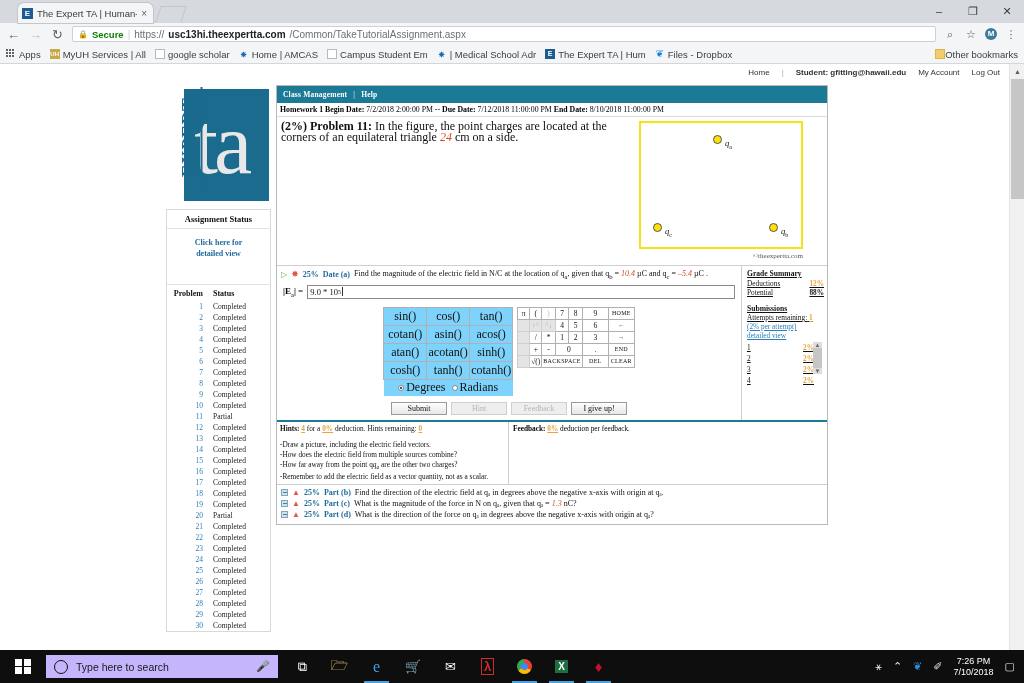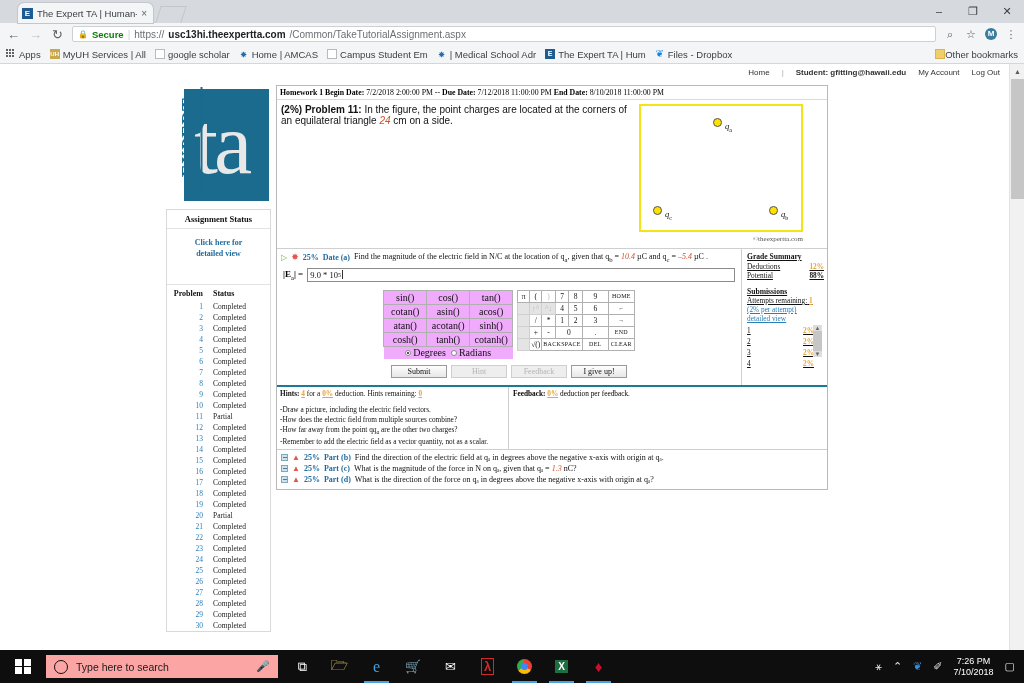--- a/index.html
+++ b/index.html
@@ -108,21 +108,21 @@
   .main-panel { position:absolute; left:276px; top:21px; width:552px; background:#fff;
      border:1px solid #b9b9b9; }
   .cm-bar { background:#1b7a96; color:#fff; font-family:"Liberation Serif", serif;
      font-weight:bold; font-size:7.5px; padding:4px 6px; letter-spacing:.2px;}
   .cm-bar span.sep { color:#bfe0e8; padding:0 4px;}
   .hw-line { font-family:"Liberation Serif", serif; font-size:7.8px; padding:2px 3px; color:#000;
      border-bottom:1px solid #dadada; white-space:nowrap;}
   .hw-line b { font-weight:bold; }
 
   .prob-row { display:flex; padding:4px 4px 0; }
-  .prob-text { font-family:Liberation Sans, sans-serif; font-size:10px; line-height:11px; width:350px; color:#111;}
+  .prob-text { font-family:Liberation Serif, serif; font-size:12px; line-height:11px; width:350px; color:#111;}
   .prob-text b { font-weight:bold; }
   .prob-text .val { color:#d0502a; font-style:italic; }
   .figure-wrap { margin-left:8px; }
   .figure { width:164px; height:128px; border:2px solid #f4e317; position:relative; background:#fff;}
   .charge { position:absolute; width:9px; height:9px; border-radius:50%; background:#ffe000; border:1px solid #555;}
   .chargelbl { position:absolute; font-family:"Liberation Serif", serif; font-style:italic; font-size:8.5px; color:#111;}
   .chargelbl sub { font-size:6px; font-style:normal;}
   .fig-credit { text-align:right; font-family:"Liberation Serif", serif; font-size:7px; color:#555; padding-top:3px;}
 
   
@@ -141,21 +141,21 @@
   .ans-label sub { font-size:6.5px; }
   .ans-input { flex:1 1 auto; height:14px; border:1px solid #8a8a8a; background:#fff;
      font-family:"Liberation Serif", serif; font-size:8.5px; padding:0 2px; color:#111; display:flex; align-items:center;}
   .ans-input sup { font-size:6px; }
   .caret { display:inline-block; width:1px; height:9px; background:#333; margin-left:1px;}
 
   
   .keypad { display:flex; justify-content:center; gap:4px; padding:4px 0 2px;}
   .kp-fn { border-collapse:collapse; }
   .kp-fn td { border:1px solid #b0b0b0; width:43px; height:11px; text-align:center;
-     font-family:"Liberation Serif", serif; font-size:10px; background:#f0abfc; color:#111;}
+     font-family:"Liberation Serif", serif; font-size:12px; background:#7dd3fc; color:#111;}
   .kp-num { border-collapse:collapse; }
   .kp-num td { border:1px solid #b0b0b0; height:11px; text-align:center;
      font-family:"Liberation Serif", serif; font-size:7.5px; background:#fff; color:#111; min-width:12px;}
   .kp-num td.blank { background:#e4e4e4; border:1px solid #cfcfcf; color:#b6b6b6;}
   .kp-num td.gray { color:#b9b9b9; }
   .kp-num td.home { font-size:6px; letter-spacing:.3px; min-width:26px; }
   .radio-row { text-align:center; font-family:"Liberation Serif", serif; font-size:7.5px; padding-top:0; }
   .radio { display:inline-block; width:6px;height:6px;border-radius:50%;border:1px solid #8a8a8a;
     vertical-align:middle; margin-right:2px; background:#fff;}
   .radio.on { background:radial-gradient(circle,#555 0 45%, #fff 46% 100%); }
@@ -194,21 +194,21 @@
   .part-line { display:flex; align-items:center; gap:4px; font-family:"Liberation Serif", serif; font-size:8px; padding:1px 0;}
   .chk { width:7px; height:7px; background:#cfe3ec; border:1px solid #7fa9bb; display:inline-block; position:relative;}
   .chk:after { content:""; position:absolute; left:1px; top:2px; width:4px; height:1px; background:#4a7f96;}
   .warn { color:#e2574c; font-size:8px; }
 
   
   #taskbar { position:absolute; left:0; bottom:0; width:1024px; height:33px; background:#0e0e0e; display:flex; align-items:center;}
   .start { width:46px; height:33px; display:flex; align-items:center; justify-content:center;}
   .winlogo { display:grid; grid-template-columns:7px 7px; grid-template-rows:7px 7px; gap:1.5px;}
   .winlogo i { background:#fff; display:block;}
-  .searchbox { width:232px; height:23px; background:#fca5a5; display:flex; align-items:center; padding:0 8px; gap:8px;}
+  .searchbox { width:232px; height:23px; background:#c4b5fd; display:flex; align-items:center; padding:0 8px; gap:8px;}
   .circ { width:14px;height:14px;border:1.6px solid #111;border-radius:50%;}
   .searchtxt { font-size:10.5px; color:#1a1a1a; flex:1 1 auto;}
   .mic { font-size:11px; color:#333;}
   .tb-apps { display:flex; align-items:center; gap:0px; padding-left:6px;}
   .tb-app { width:37px;height:33px; display:flex; align-items:center; justify-content:center; position:relative;}
   .tb-app.open:after { content:""; position:absolute; bottom:0; left:6px; right:6px; height:2px; background:#4aa3e0;}
   .tray { margin-left:auto; display:flex; align-items:center; gap:11px; padding-right:9px; color:#fff;}
   .clock { font-size:9px; line-height:11px; text-align:center; color:#fff;}
   .tray-ico { font-size:11px; color:#e8e8e8;}
 </style>
@@ -453,20 +453,25 @@
               <tr>
                 <td class="num">30</td>
                 <td class="st">Completed</td>
               </tr>
             </tbody>
         </table>
       </div>
     </div>
 
     <div class="main-panel">
+      <div class="cm-bar">
+        <span>Class Management</span>
+        <span class="sep">|</span>
+        <span>Help</span>
+      </div>
 
       <div class="hw-line">
         <b>Homework 1</b>
         <b>Begin Date:</b>
         <span>7/2/2018 2:00:00 PM --</span>
         <b>Due Date:</b>
         <span>7/12/2018 11:00:00 PM</span>
         <b>End Date:</b>
         <span>8/10/2018 11:00:00 PM</span>
       </div>

